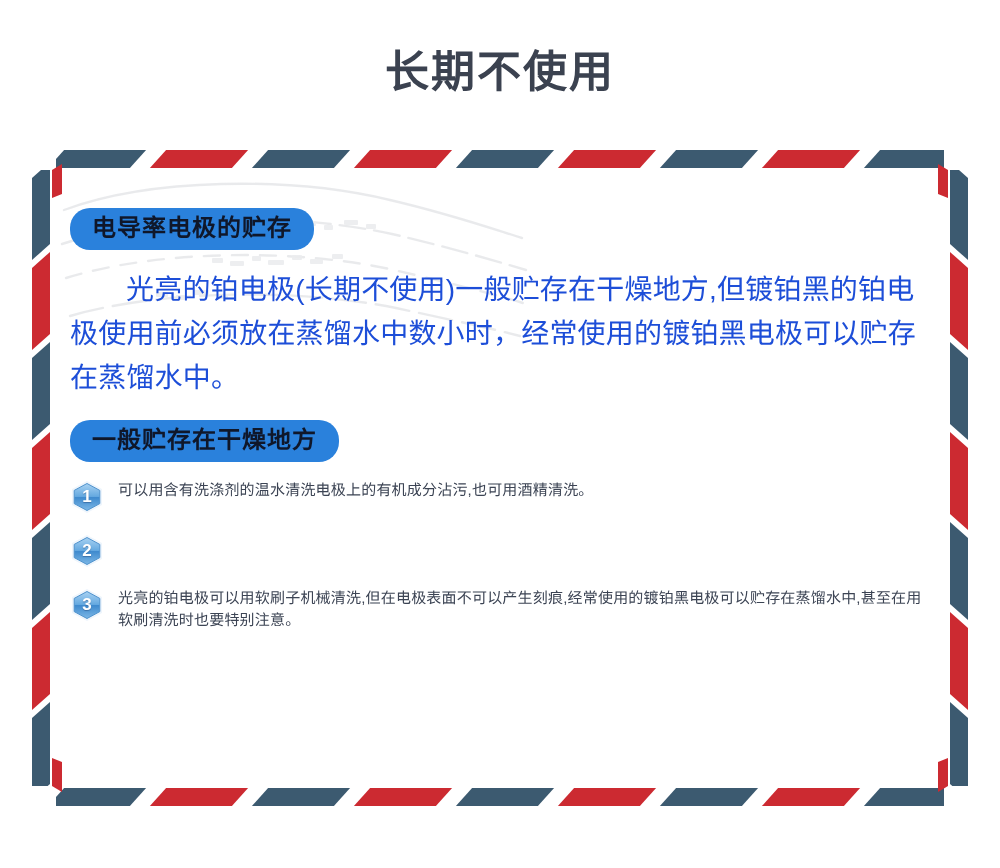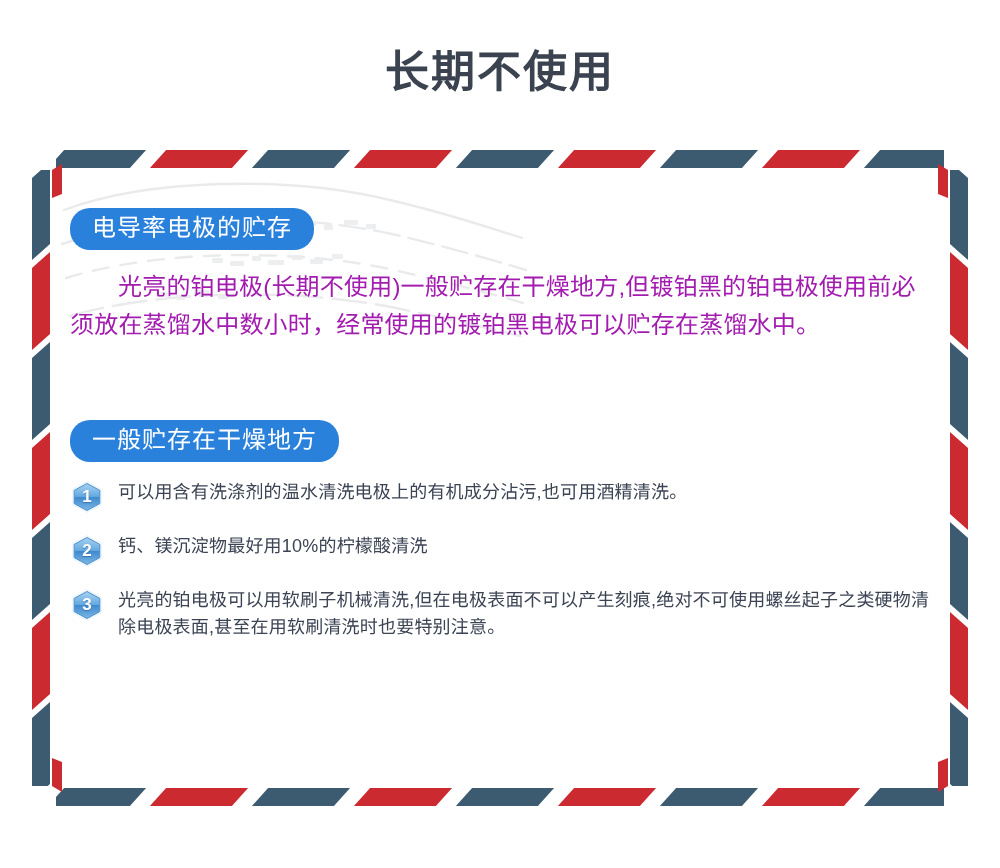--- a/index.html
+++ b/index.html
@@ -86,34 +86,34 @@
     bottom: 40px;
   }
 
   .section { position: absolute; left: 0; right: 0; }
   .section-storage  { top: 20px; }
   .section-cleaning { top: 232px; }
 
   .pill {
     display: inline-block;
     background: #2a81dc;
-    color: #ffffff;
+    color: #0f172a;
     font-size: 24px;
-    font-weight: 400;
+    font-weight: 700;
     letter-spacing: 1px;
     padding: 6px 22px 8px 22px;
     border-radius: 20px;
     line-height: 1.15;
   }
 
   .paragraph {
     margin-top: 18px;
-    font-size: 24px;
+    font-size: 28px;
     line-height: 1.58;
-    color: #a21caf;
+    color: #1d4ed8;
     text-indent: 2em;
     letter-spacing: .2px;
   }
 
   
   .list { margin-top: 16px; }
   .list-item {
     position: relative;
     display: flex;
     align-items: flex-start;
@@ -134,21 +134,21 @@
     width: 34px; height: 34px;
     display: flex;
     align-items: center;
     justify-content: center;
     font-size: 17px;
     font-weight: 700;
     color: #ffffff;
     text-shadow: 0 1px 1px rgba(40,80,130,.55);
   }
   .item-text {
-    font-size: 18px;
+    font-size: 15px;
     line-height: 1.5;
     color: #3c4454;
     letter-spacing: .2px;
     padding-top: 1px;
   }
 </style>
 </head>
 <body>
 
 <div class="page-title">长期不使用</div>
@@ -273,31 +273,30 @@
         </div>
 
         <div class="list-item">
           <div class="hex-badge">
             <svg width="34" height="34" viewBox="0 0 34 34">
               <polygon points="17,1 32,9 32,25 17,33 2,25 2,9" fill="#eef5fc"></polygon>
               <polygon points="17,3.5 29.8,10.4 29.8,23.6 17,30.5 4.2,23.6 4.2,10.4" fill="url(#hg1)" stroke="#4e92cd" stroke-width="1"></polygon>
             </svg>
             <span class="hex-num">2</span>
           </div>
-          <div class="item-text">钙、镁沉淀物最好用10%的柠檬酸清洗</div>
         </div>
 
         <div class="list-item">
           <div class="hex-badge">
             <svg width="34" height="34" viewBox="0 0 34 34">
               <polygon points="17,1 32,9 32,25 17,33 2,25 2,9" fill="#eef5fc"></polygon>
               <polygon points="17,3.5 29.8,10.4 29.8,23.6 17,30.5 4.2,23.6 4.2,10.4" fill="url(#hg1)" stroke="#4e92cd" stroke-width="1"></polygon>
             </svg>
             <span class="hex-num">3</span>
           </div>
-          <div class="item-text">光亮的铂电极可以用软刷子机械清洗,但在电极表面不可以产生刻痕,绝对不可使用螺丝起子之类硬物清除电极表面,甚至在用软刷清洗时也要特别注意。</div>
+          <div class="item-text">光亮的铂电极可以用软刷子机械清洗,但在电极表面不可以产生刻痕,经常使用的镀铂黑电极可以贮存在蒸馏水中,甚至在用软刷清洗时也要特别注意。</div>
         </div>
 
       </div>
     </div>
 
   </div>
 </div>
 
 </body></html>

